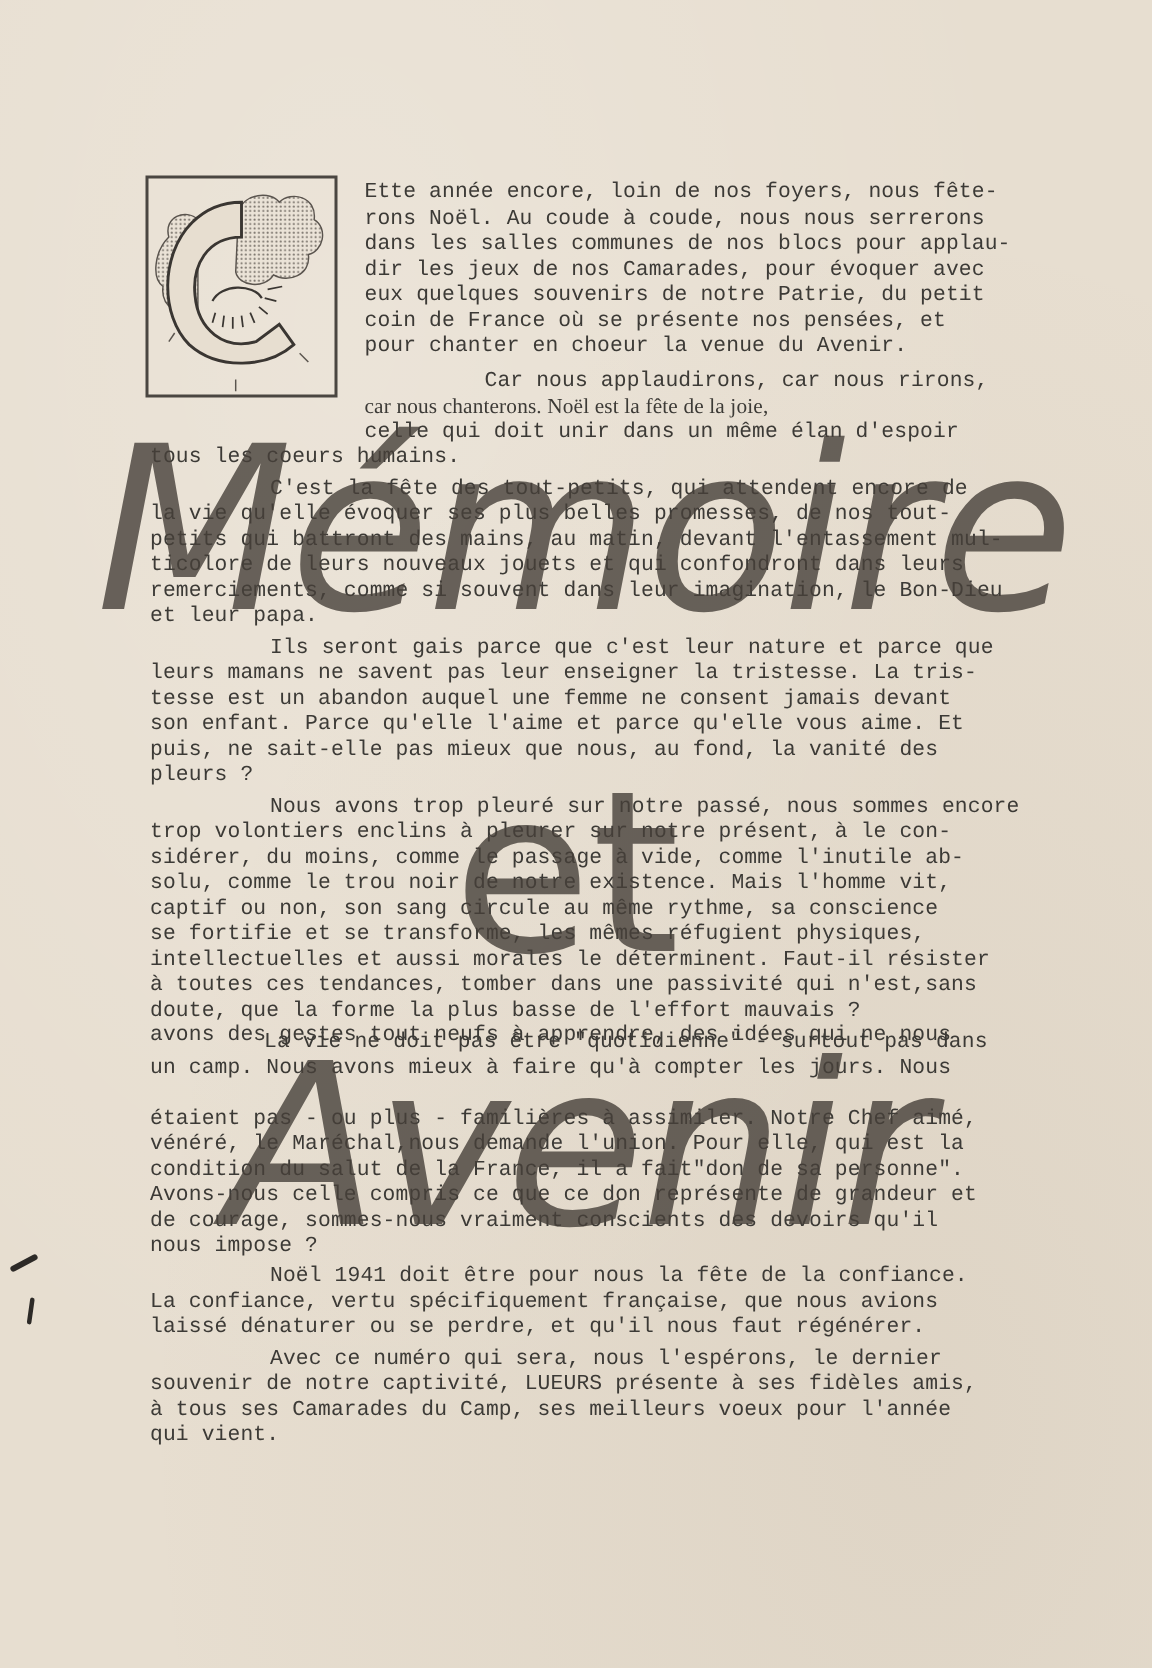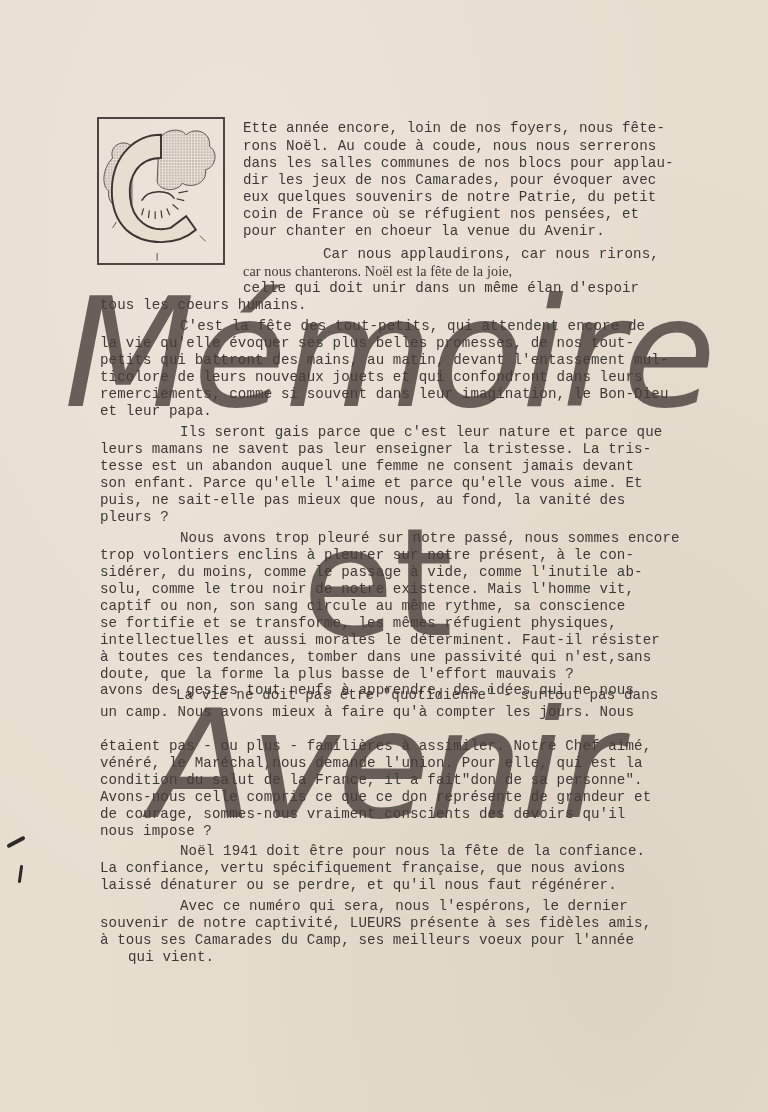--- a/index.html
+++ b/index.html
@@ -92,21 +92,21 @@
       </g>
     </svg>
   </div>
 
   <div class="text-block" id="text-block">
       <div class="line" style="left: 243px; top: 120px;">Ette année encore, loin de nos foyers, nous fête-</div>
       <div class="line" style="left: 243px; top: 138px;">rons Noël. Au coude à coude, nous nous serrerons</div>
       <div class="line" style="left: 243px; top: 155px; text-align: right;">dans les salles communes de nos blocs pour applau-</div>
       <div class="line" style="left: 243px; top: 172px;">dir les jeux de nos Camarades, pour évoquer avec</div>
       <div class="line" style="left: 243px; top: 189px;">eux quelques souvenirs de notre Patrie, du petit</div>
-      <div class="line" style="left: 243px; top: 206px;">coin de France où se réfugient nos pensées, et</div>
+      <div class="line" style="left: 243px; top: 206px;">coin de France où se présente nos pensées, et</div>
       <div class="line" style="left: 243px; top: 223px;">pour chanter en choeur la venue du Avenir.</div>
       <div class="line" style="left: 323px; top: 246px;">Car nous applaudirons, car nous rirons,</div>
       <div class="line" style="left: 243px; top: 263px; font-family: Liberation Serif, serif;">car nous chanterons. Noël est la fête de la joie,</div>
       <div class="line" style="left: 243px; top: 280px;">celle qui doit unir dans un même élan d'espoir</div>
       <div class="line" style="left: 100px; top: 297px;">tous les coeurs humains.</div>
       <div class="line" style="left: 180px; top: 318px;">C'est la fête des tout-petits, qui attendent encore de</div>
       <div class="line" style="left: 100px; top: 335px;">la vie qu'elle évoquer ses plus belles promesses, de nos tout-</div>
       <div class="line" style="left: 100px; top: 352px;">petits qui battront des mains, au matin, devant l'entassement mul-</div>
       <div class="line" style="left: 100px; top: 369px;">ticolore de leurs nouveaux jouets et qui confondront dans leurs</div>
       <div class="line" style="left: 100px; top: 386px;">remerciements, comme si souvent dans leur imagination, le Bon-Dieu</div>
@@ -134,21 +134,21 @@
       <div class="line" style="left: 100px; top: 772px;">condition du salut de la France, il a fait"don de sa personne".</div>
       <div class="line" style="left: 100px; top: 789px;">Avons-nous celle compris ce que ce don représente de grandeur et</div>
       <div class="line" style="left: 100px; top: 806px;">de courage, sommes-nous vraiment conscients des devoirs qu'il</div>
       <div class="line" style="left: 100px; top: 823px;">nous impose ?</div>
       <div class="line" style="left: 180px; top: 843px;">Noël 1941 doit être pour nous la fête de la confiance.</div>
       <div class="line" style="left: 100px; top: 860px;">La confiance, vertu spécifiquement française, que nous avions</div>
       <div class="line" style="left: 100px; top: 877px;">laissé dénaturer ou se perdre, et qu'il nous faut régénérer.</div>
       <div class="line" style="left: 180px; top: 898px;">Avec ce numéro qui sera, nous l'espérons, le dernier</div>
       <div class="line" style="left: 100px; top: 915px;">souvenir de notre captivité, LUEURS présente à ses fidèles amis,</div>
       <div class="line" style="left: 100px; top: 932px;">à tous ses Camarades du Camp, ses meilleurs voeux pour l'année</div>
-      <div class="line" style="left: 100px; top: 949px; margin-left: 28px;">qui vient.</div>
+      <div class="line" style="left: 100px; top: 949px;">qui vient.</div>
     </div>
 
 
   <div class="watermark wm1">Mémoire</div>
   <div class="watermark wm2">et</div>
   <div class="watermark wm3">Avenir</div>
 
   <div class="mark mark1"></div>
   <div class="mark mark2"></div>
 </div>

